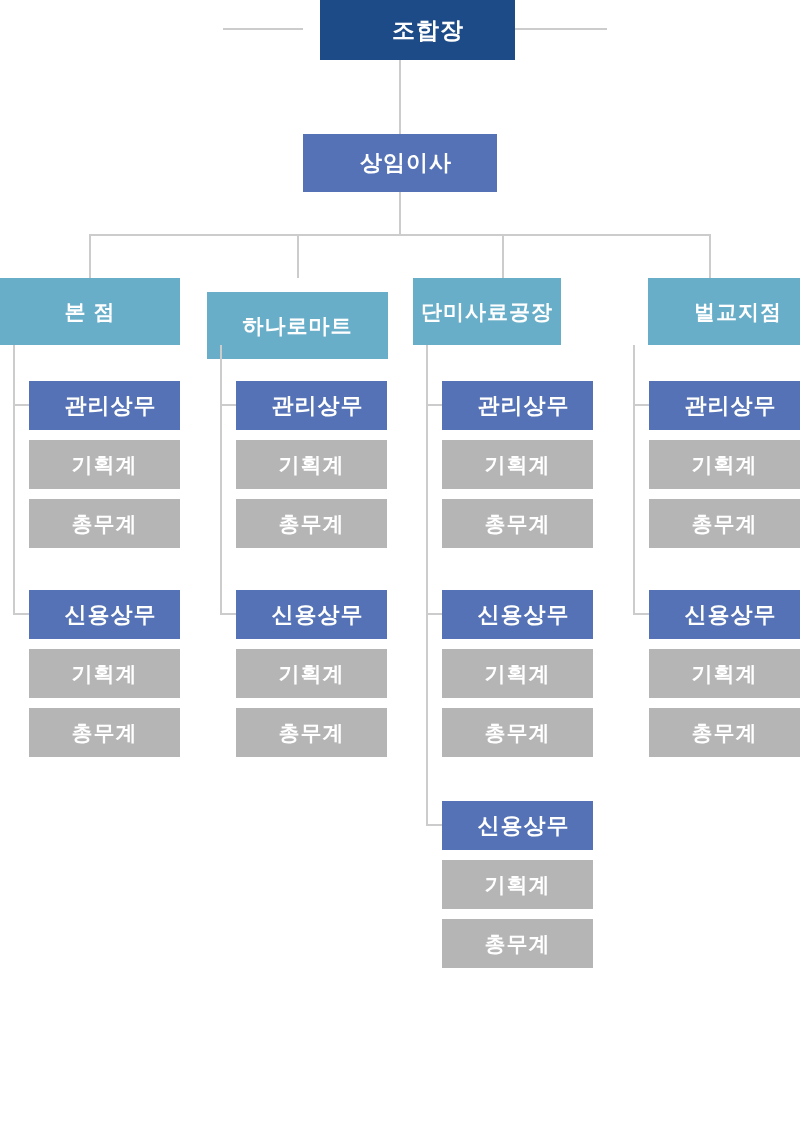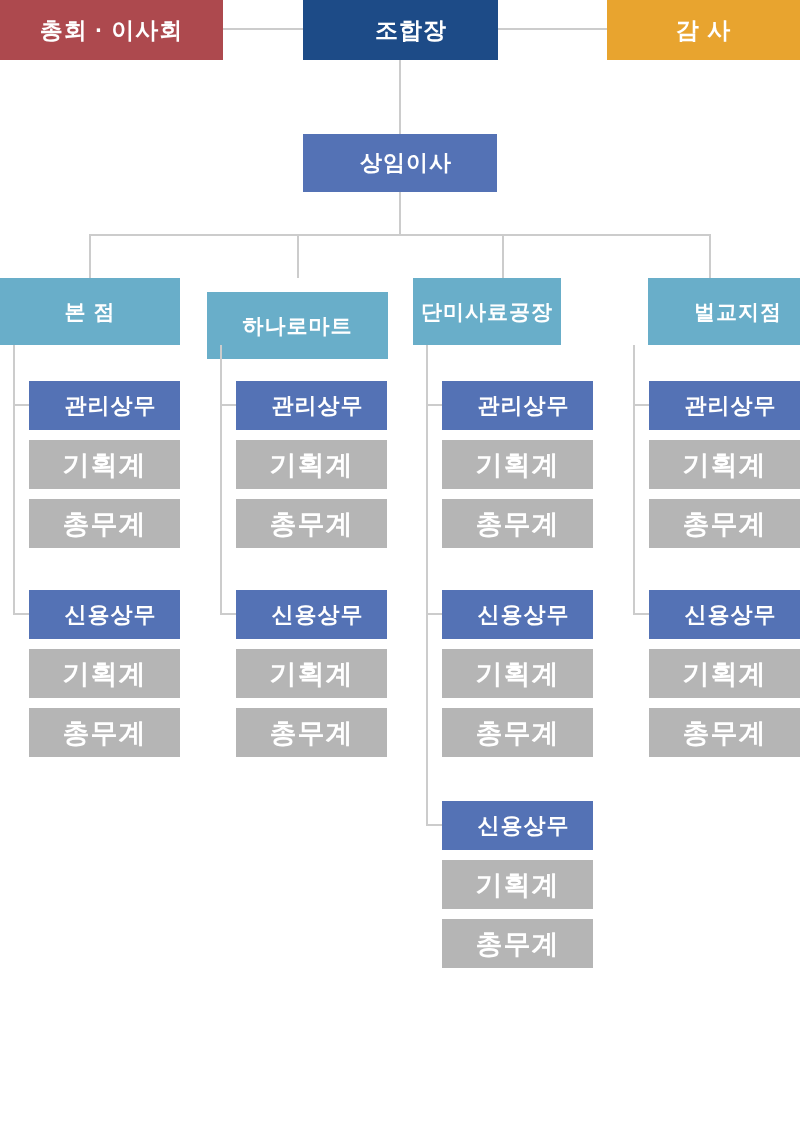--- a/index.html
+++ b/index.html
@@ -11,39 +11,37 @@
   .box {
     position:absolute; display:flex; align-items:center; justify-content:center;
     color:var(--text,#fff); font-weight:bold; letter-spacing:1px;
     box-sizing:border-box; white-space:nowrap;
   }
   .box.red    { background:var(--red);    font-size:23px; }
   .box.navy   { background:var(--navy);   font-size:23px; }
   .box.orange { background:var(--orange); font-size:23px; }
   .box.blue   { background:var(--blue);   font-size:22px;padding-left:12px; }
   .box.teal   { background:var(--teal);   font-size:21px; }
-  .box.gray   { background:var(--gray);   font-size:27px; }
+  .box.gray   { background:var(--gray);   font-size:21px; }
   .hline, .vline { position:absolute; background:var(--line,#ccc); }
   .hline { height:2px; }
   .vline { width:2px; }
 </style>
 </head>
 <body>
 
 <div class="canvas" style="--red: #ad494e; --navy: #1d4b87; --orange: #e8a42f; --blue: #5472b5; --teal: #69aec9; --gray: #b5b5b5; --line: #cccccc; --text: #ffffff;">
 
   <div class="hline" style="left:223px; top:28px; width:80px;"></div>
   <div class="hline" style="left:498px; top:28px; width:109px;"></div>
   <div class="vline" style="left:399px; top:60px; height:74px;"></div>
   <div class="vline" style="left:399px; top:192px; height:44px;"></div>
   <div class="hline" style="left:89px; top:234px; width:622px;"></div>
 
-  <div class="box red" style="left:0; top:0; width:223px; height:60px;">총회 · 이사회</div>
-  <div class="box navy" style="left:303px; top:0; width:195px; height:60px;padding-left:21px;">조합장</div>
-  <div class="box orange" style="left:607px; top:0; width:193px; height:60px;">감 사</div>
+  <div class="box navy" style="left:320px; top:0; width:195px; height:60px;padding-left:21px;">조합장</div>
 
   <div class="box blue" style="left:303px; top:134px; width:194px; height:58px;">상임이사</div>
 
   <div id="branches-layer">
       <div class="vline" style="left: 89px; top: 234px; height: 44px;"></div>
       <div class="box teal" style="left: 0px; top: 278px; width: 180px; height: 67px;">본 점</div>
       <div class="vline" style="left: 13px; top: 345px; height: 270px;"></div>
       <div class="hline" style="left: 13px; top: 404px; width: 16px;"></div>
       <div class="box blue" style="left: 29px; top: 381px; width: 151px; height: 49px;">관리상무</div>
       <div class="box gray" style="left: 29px; top: 440px; width: 151px; height: 49px;">기획계</div>

